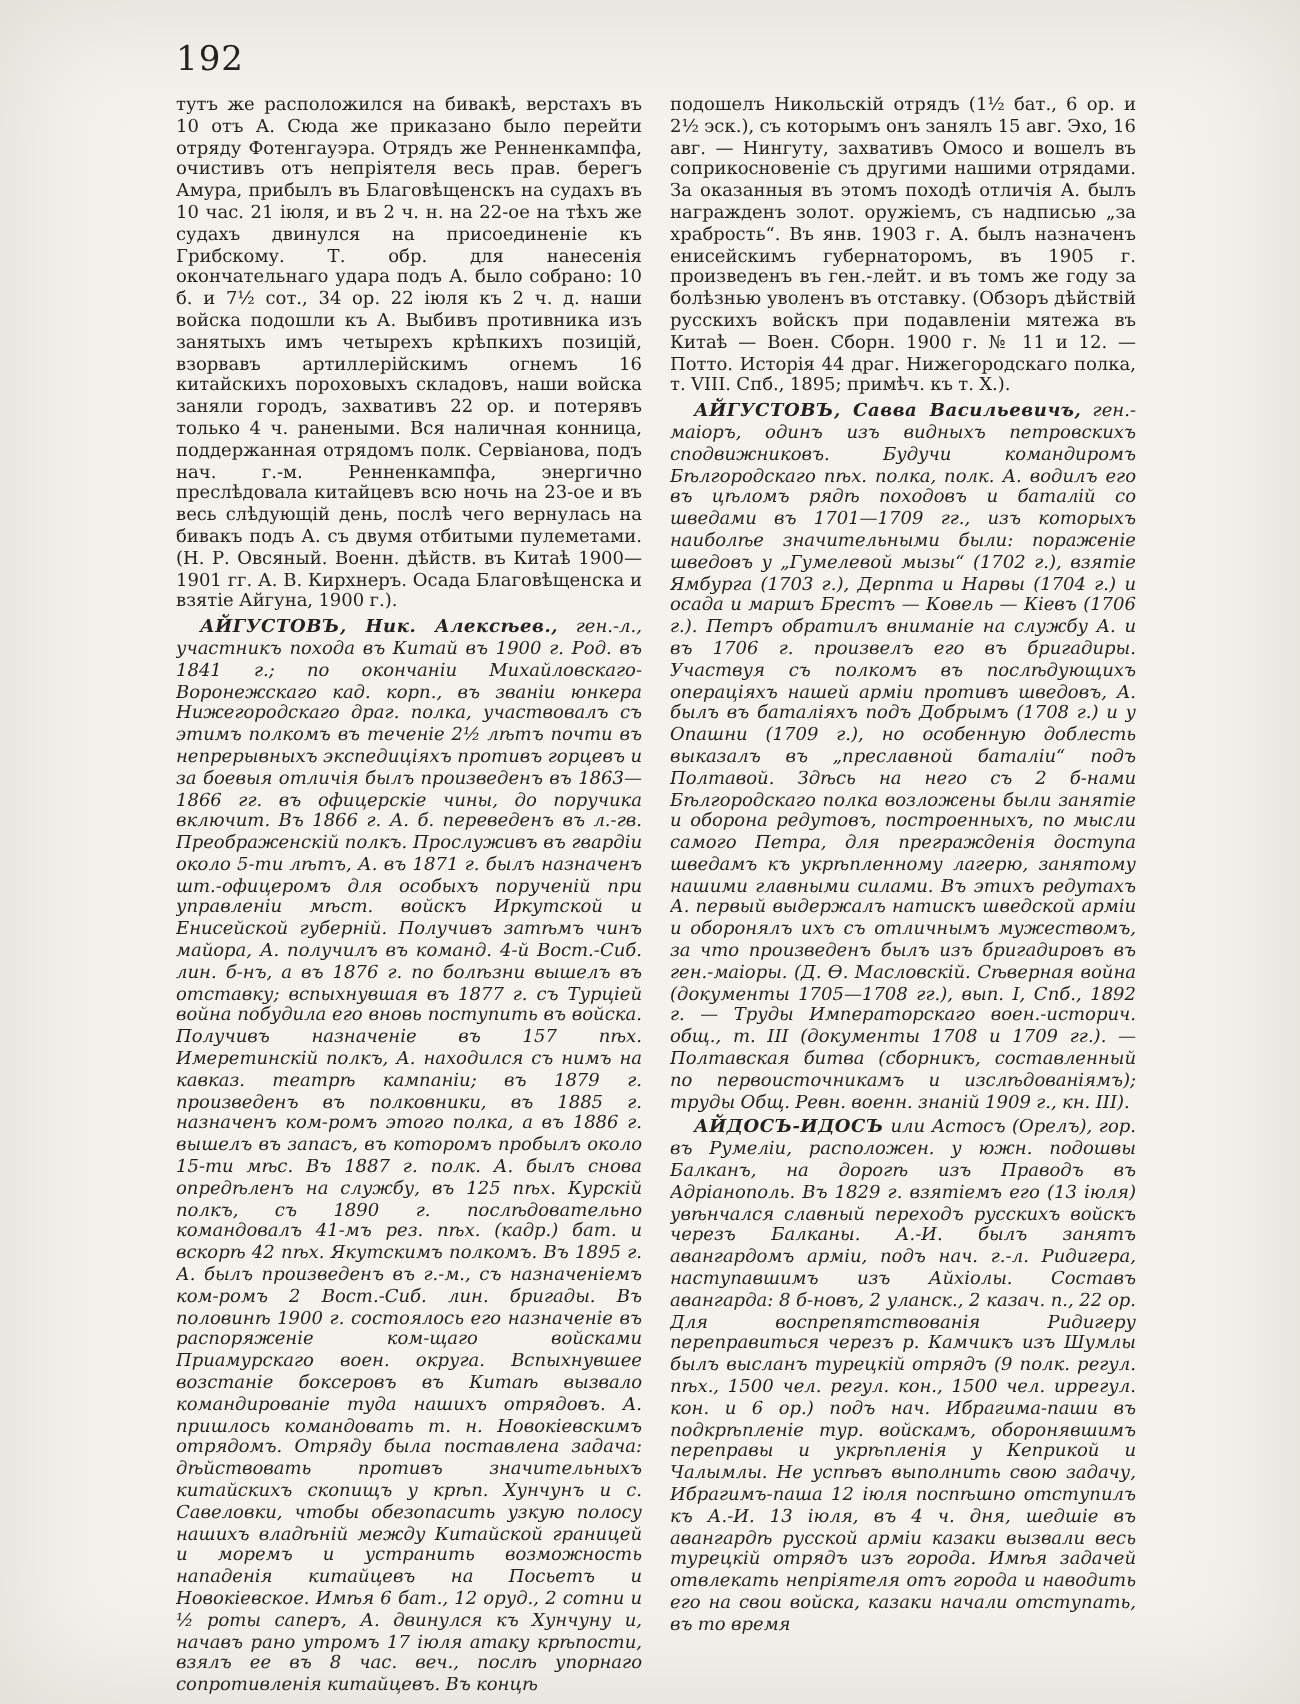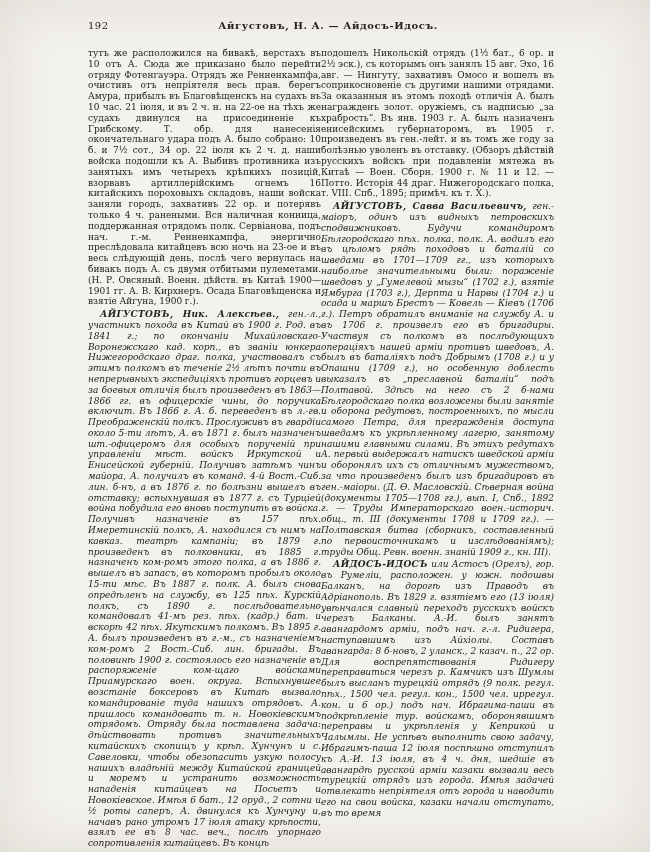--- a/index.html
+++ b/index.html
@@ -14,37 +14,37 @@
     position:relative;
     width:650px; height:852px;
     background:#f4f2ed;
     box-shadow: inset 0 0 60px rgba(120,110,95,0.18);
     padding:20px 82px 0 88px;
   }
   .page-header {
     position:relative;
     height:16px;
     margin-bottom:12px;
-    font-size:10px;
+    font-size:17px;
   }
   .page-number {
     position:absolute; left:0; top:0;
     font-weight:normal;
     letter-spacing:0.5px;
   }
   .running-head {
     display:block;
     text-align:center;
     font-weight:bold;
     letter-spacing:0.6px;
     white-space:nowrap;
   }
   .columns {
     display:flex;
-    gap:0;
+    gap:14px;
     height:800px;
     overflow:hidden;
   }
   .col {
     width:233px;
     height:800px;
     overflow:hidden;
     font-size:9px;
     line-height:10.8px;
     text-align:justify;
@@ -55,21 +55,20 @@
   .para.entry { text-indent:12px; margin-top:2px;font-style:italic; }
   .headword { font-weight:bold; letter-spacing:0.3px; }
 </style>
 </head>
 <body>
 
 <div class="page">
 
   <div class="page-header">
     <span class="page-number">192</span>
-    <span class="running-head">Айгустовъ, Н. А. — Айдосъ-Идосъ.</span>
   </div>
 
   <div class="columns">
 
     <div class="col">
       <p class="para cont"><span>тутъ же расположился на бивакѣ, верстахъ въ 10 отъ А. Сюда же приказано было перейти отряду Фотенгауэра. Отрядъ же Ренненкампфа, очистивъ отъ непріятеля весь прав. берегъ Амура, прибылъ въ Благовѣщенскъ на судахъ въ 10 час. 21 іюля, и въ 2 ч. н. на 22-ое на тѣхъ же судахъ двинулся на присоединеніе къ Грибскому. Т. обр. для нанесенія окончательнаго удара подъ А. было собрано: 10 б. и 7½ сот., 34 ор. 22 іюля къ 2 ч. д. наши войска подошли къ А. Выбивъ противника изъ занятыхъ имъ четырехъ крѣпкихъ позицій, взорвавъ артиллерійскимъ огнемъ 16 китайскихъ пороховыхъ складовъ, наши войска заняли городъ, захвативъ 22 ор. и потерявъ только 4 ч. ранеными. Вся наличная конница, поддержанная отрядомъ полк. Сервіанова, подъ нач. г.-м. Ренненкампфа, энергично преслѣдовала китайцевъ всю ночь на 23-ое и въ весь слѣдующій день, послѣ чего вернулась на бивакъ подъ А. съ двумя отбитыми пулеметами. (Н. Р. Овсяный. Военн. дѣйств. въ Китаѣ 1900—1901 гг. А. В. Кирхнеръ. Осада Благовѣщенска и взятіе Айгуна, 1900 г.).</span></p>
       <p class="para entry"><b class="headword">АЙГУСТОВЪ, Ник. Алексѣев.,</b><span> ген.-л., участникъ похода въ Китай въ 1900 г. Род. въ 1841 г.; по окончаніи Михайловскаго-Воронежскаго кад. корп., въ званіи юнкера Нижегородскаго драг. полка, участвовалъ съ этимъ полкомъ въ теченіе 2½ лѣтъ почти въ непрерывныхъ экспедиціяхъ противъ горцевъ и за боевыя отличія былъ произведенъ въ 1863—1866 гг. въ офицерскіе чины, до поручика включит. Въ 1866 г. А. б. переведенъ въ л.-гв. Преображенскій полкъ. Прослуживъ въ гвардіи около 5-ти лѣтъ, А. въ 1871 г. былъ назначенъ шт.-офицеромъ для особыхъ порученій при управленіи мѣст. войскъ Иркутской и Енисейской губерній. Получивъ затѣмъ чинъ майора, А. получилъ въ команд. 4-й Вост.-Сиб. лин. б-нъ, а въ 1876 г. по болѣзни вышелъ въ отставку; вспыхнувшая въ 1877 г. съ Турціей война побудила его вновь поступить въ войска. Получивъ назначеніе въ 157 пѣх. Имеретинскій полкъ, А. находился съ нимъ на кавказ. театрѣ кампаніи; въ 1879 г. произведенъ въ полковники, въ 1885 г. назначенъ ком-ромъ этого полка, а въ 1886 г. вышелъ въ запасъ, въ которомъ пробылъ около 15-ти мѣс. Въ 1887 г. полк. А. былъ снова опредѣленъ на службу, въ 125 пѣх. Курскій полкъ, съ 1890 г. послѣдовательно командовалъ 41-мъ рез. пѣх. (кадр.) бат. и вскорѣ 42 пѣх. Якутскимъ полкомъ. Въ 1895 г. А. былъ произведенъ въ г.-м., съ назначеніемъ ком-ромъ 2 Вост.-Сиб. лин. бригады. Въ половинѣ 1900 г. состоялось его назначеніе въ распоряженіе ком-щаго войсками Приамурскаго воен. округа. Вспыхнувшее возстаніе боксеровъ въ Китаѣ вызвало командированіе туда нашихъ отрядовъ. А. пришлось командовать т. н. Новокіевскимъ отрядомъ. Отряду была поставлена задача: дѣйствовать противъ значительныхъ китайскихъ скопищъ у крѣп. Хунчунъ и с. Савеловки, чтобы обезопасить узкую полосу нашихъ владѣній между Китайской границей и моремъ и устранить возможность нападенія китайцевъ на Посьетъ и Новокіевское. Имѣя 6 бат., 12 оруд., 2 сотни и ½ роты саперъ, А. двинулся къ Хунчуну и, начавъ рано утромъ 17 іюля атаку крѣпости, взялъ ее въ 8 час. веч., послѣ упорнаго сопротивленія китайцевъ. Въ концѣ</span></p>
     </div>
 
     <div class="col">

